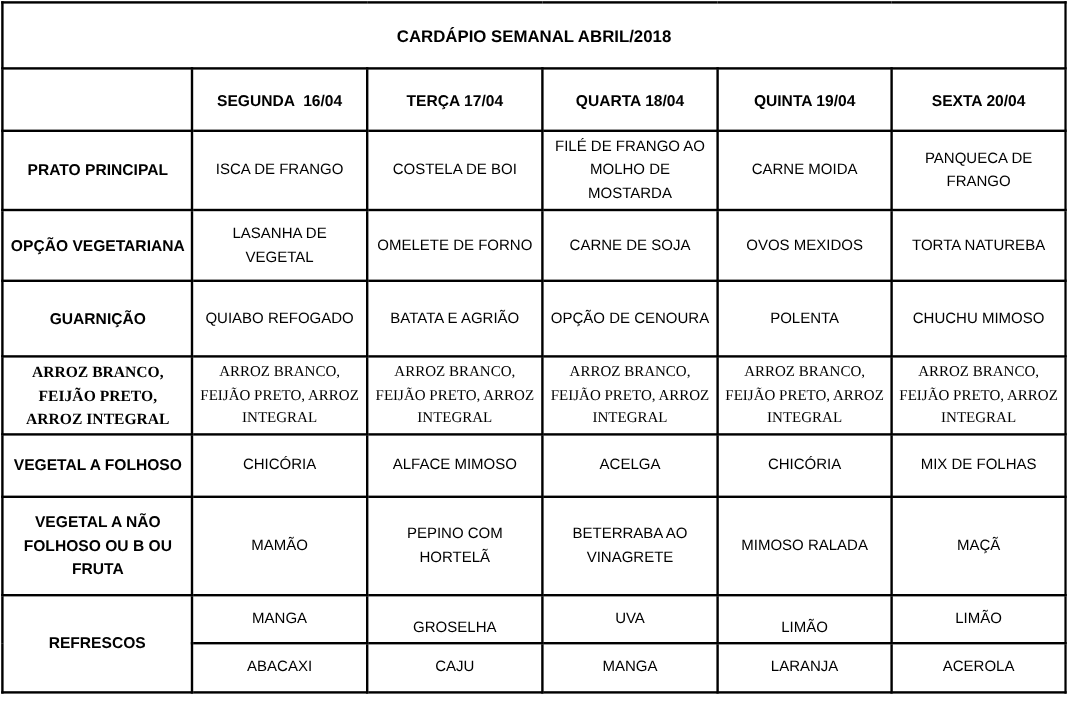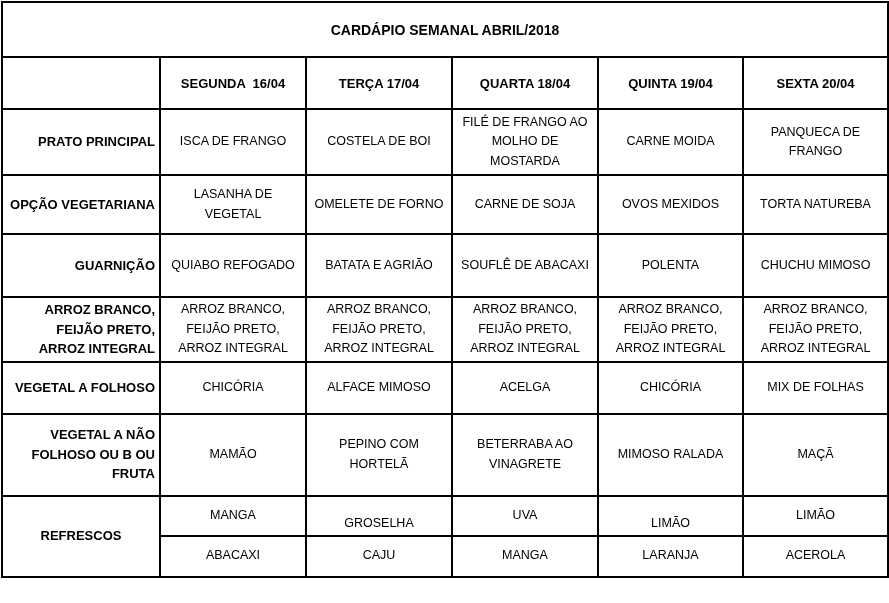--- a/index.html
+++ b/index.html
@@ -37,38 +37,38 @@
     font-weight: bold;
     font-size: 13px;
     text-align: center;
     vertical-align: middle;
     white-space: pre-wrap;
     padding: 2px 3px;
   }
   th.row-label {
     font-weight: bold;
     font-size: 13px;
-    text-align: right;
+    text-align: center;
     vertical-align: middle;
     padding: 2px 4px 2px 5px;
     line-height: 1.5;
   }
   th.center-label { text-align: center; padding-left: 4px; }
   td.menu-cell {
     font-size: 12.5px;
     font-weight: normal;
     text-align: center;
     vertical-align: middle;
     padding: 2px 4px;
     line-height: 1.55;
   }
   tr.mrow-0 { height: 66px; }
   tr.mrow-1 { height: 59px; }
   tr.mrow-2 { height: 63px; }
-  tr.mrow-3 { height: 63px; }
+  tr.mrow-3 { height: 63px; font-family: Liberation Serif, serif; }
   tr.mrow-4 { height: 52px; }
   tr.mrow-5 { height: 82px; padding-left: 48px; }
   tr.refrescos-top { height: 40px; }
   tr.refrescos-bottom { height: 41px; margin-left: 12px; }
   
   tr.refrescos-top td:nth-of-type(2),
   tr.refrescos-top td:nth-of-type(4) {
     vertical-align: bottom;
     padding-bottom: 1px;
   }
@@ -113,21 +113,21 @@
           <td class="menu-cell">LASANHA DE VEGETAL</td>
           <td class="menu-cell">OMELETE DE FORNO</td>
           <td class="menu-cell">CARNE DE SOJA</td>
           <td class="menu-cell">OVOS MEXIDOS</td>
           <td class="menu-cell">TORTA NATUREBA</td>
         </tr>
         <tr class="mrow-2">
           <th class="row-label">GUARNIÇÃO</th>
           <td class="menu-cell">QUIABO REFOGADO</td>
           <td class="menu-cell">BATATA E AGRIÃO</td>
-          <td class="menu-cell">SOUFLÊ DE ABACAXI</td>
+          <td class="menu-cell">OPÇÃO DE CENOURA</td>
           <td class="menu-cell">POLENTA</td>
           <td class="menu-cell">CHUCHU MIMOSO</td>
         </tr>
         <tr class="mrow-3">
           <th class="row-label">ARROZ BRANCO, FEIJÃO PRETO, ARROZ INTEGRAL</th>
           <td class="menu-cell">ARROZ BRANCO, FEIJÃO PRETO, ARROZ INTEGRAL</td>
           <td class="menu-cell">ARROZ BRANCO, FEIJÃO PRETO, ARROZ INTEGRAL</td>
           <td class="menu-cell">ARROZ BRANCO, FEIJÃO PRETO, ARROZ INTEGRAL</td>
           <td class="menu-cell">ARROZ BRANCO, FEIJÃO PRETO, ARROZ INTEGRAL</td>
           <td class="menu-cell">ARROZ BRANCO, FEIJÃO PRETO, ARROZ INTEGRAL</td>

